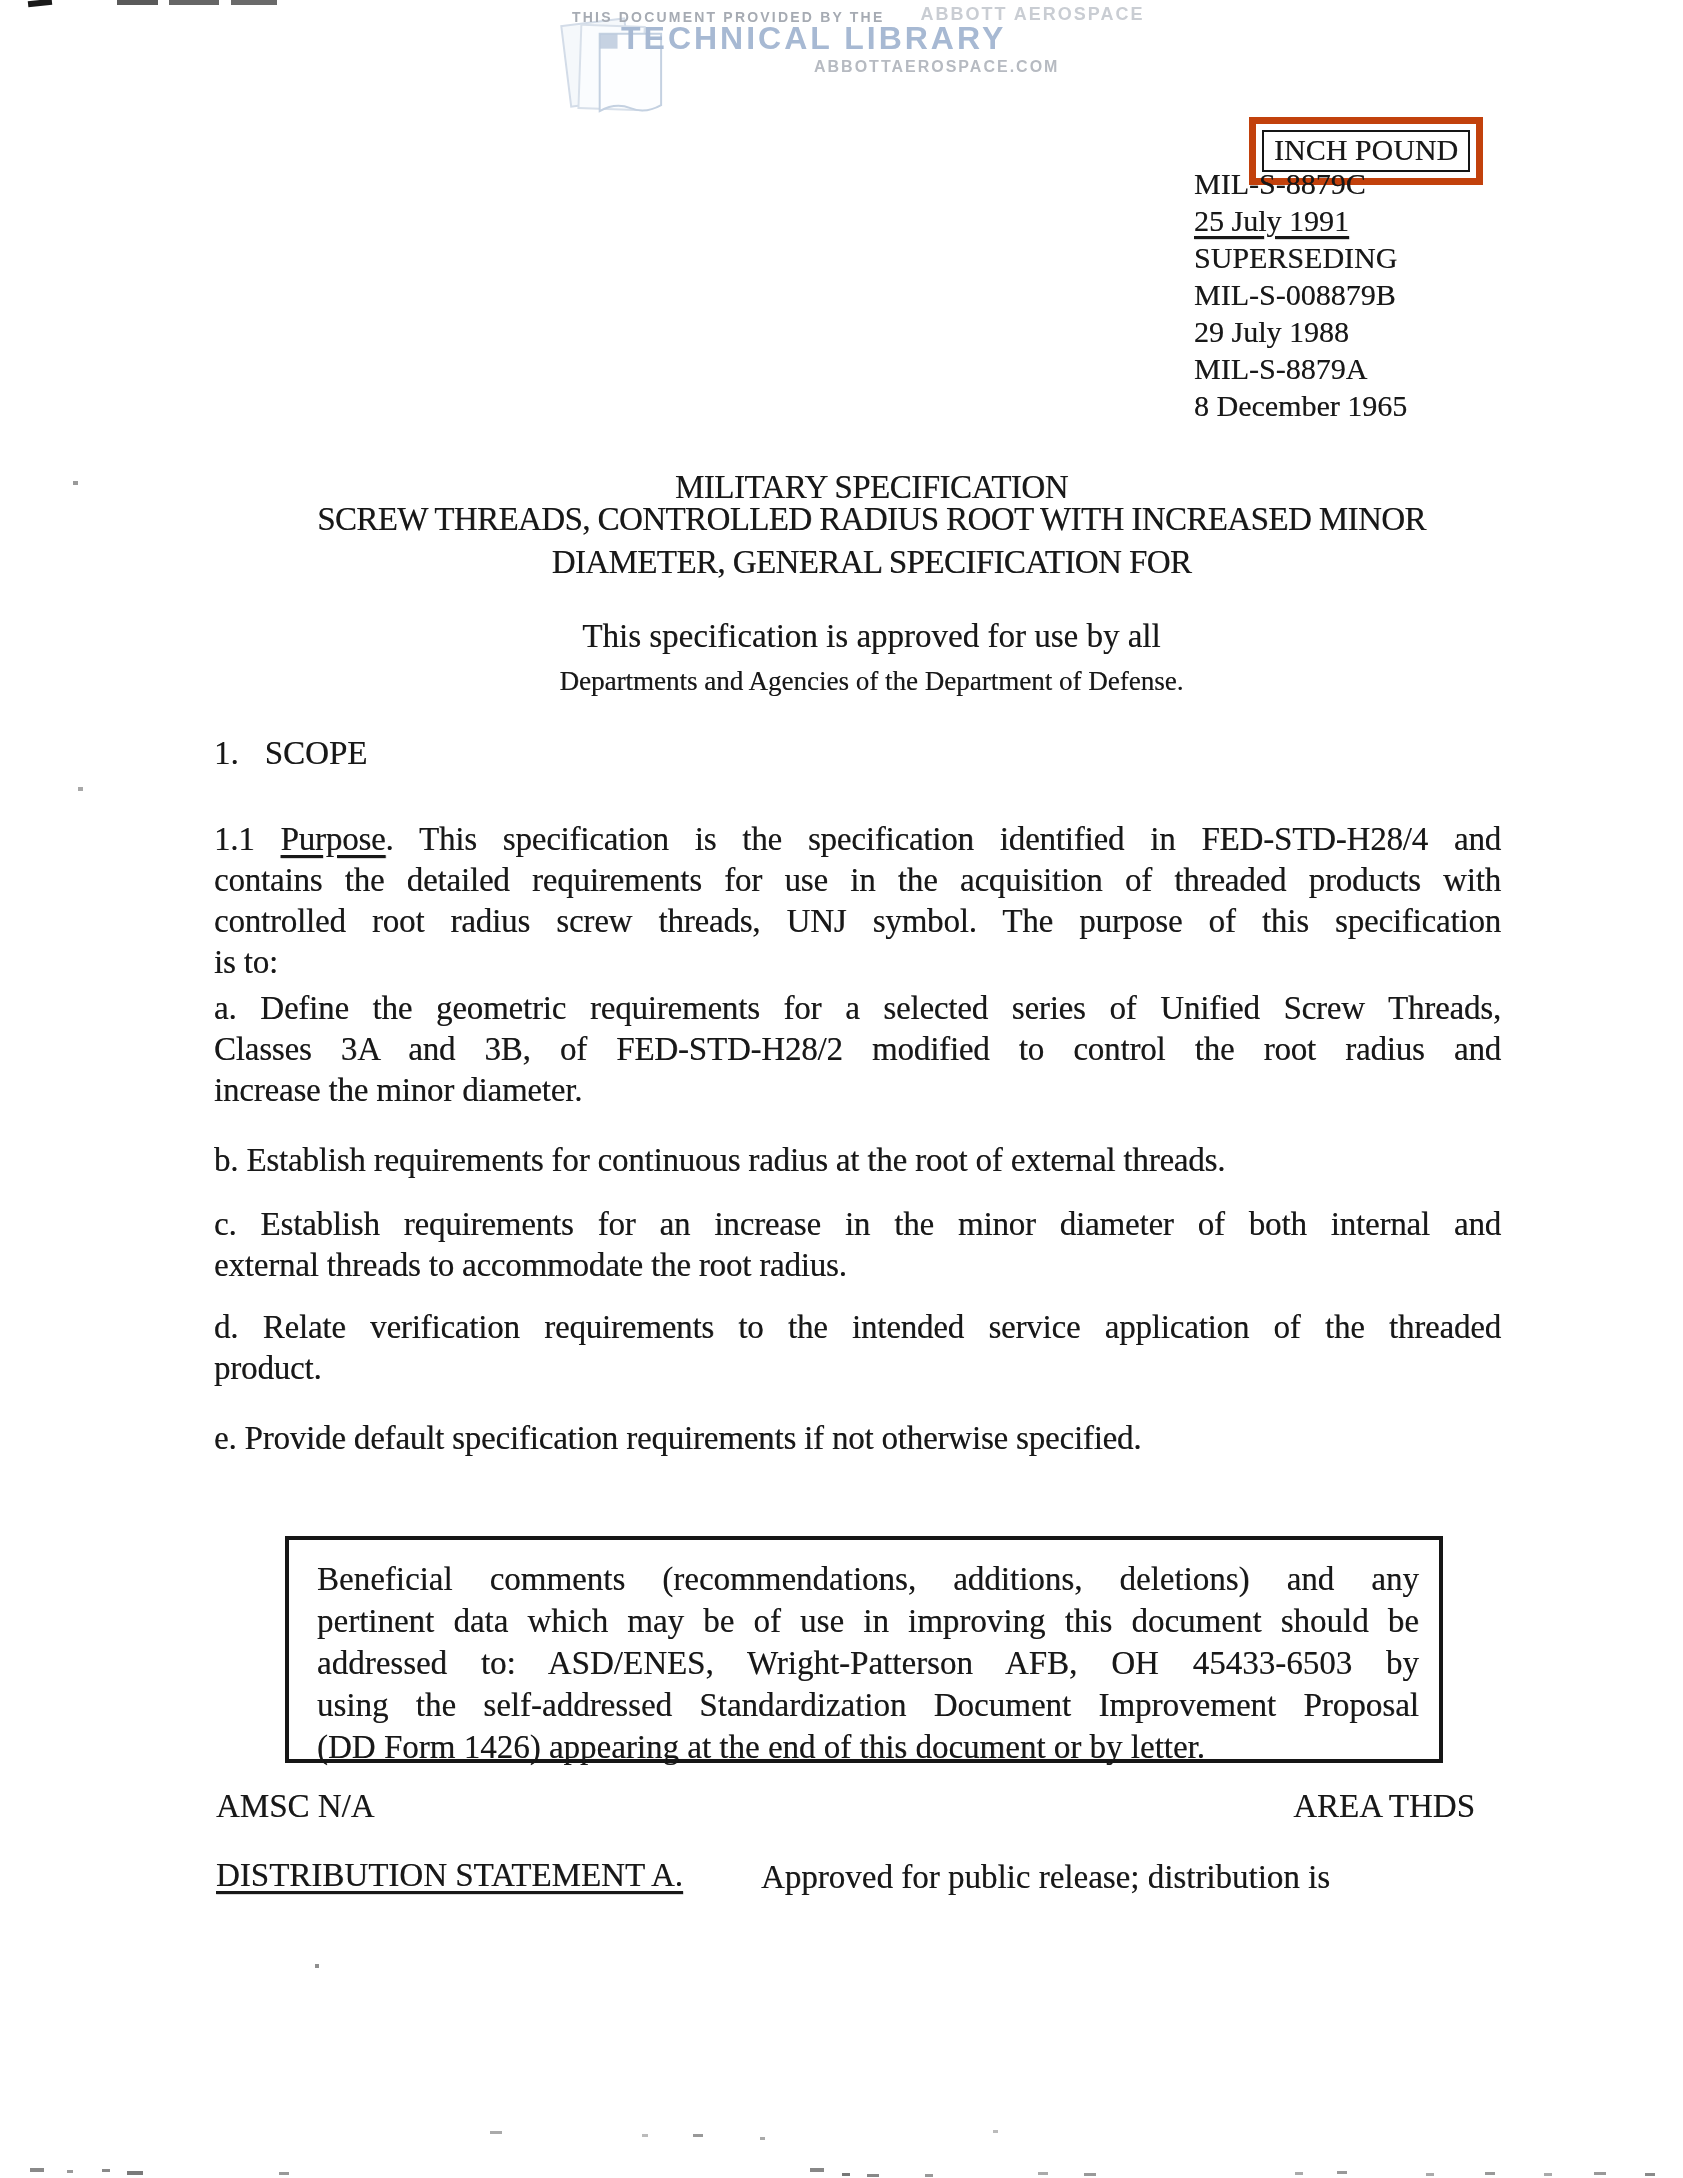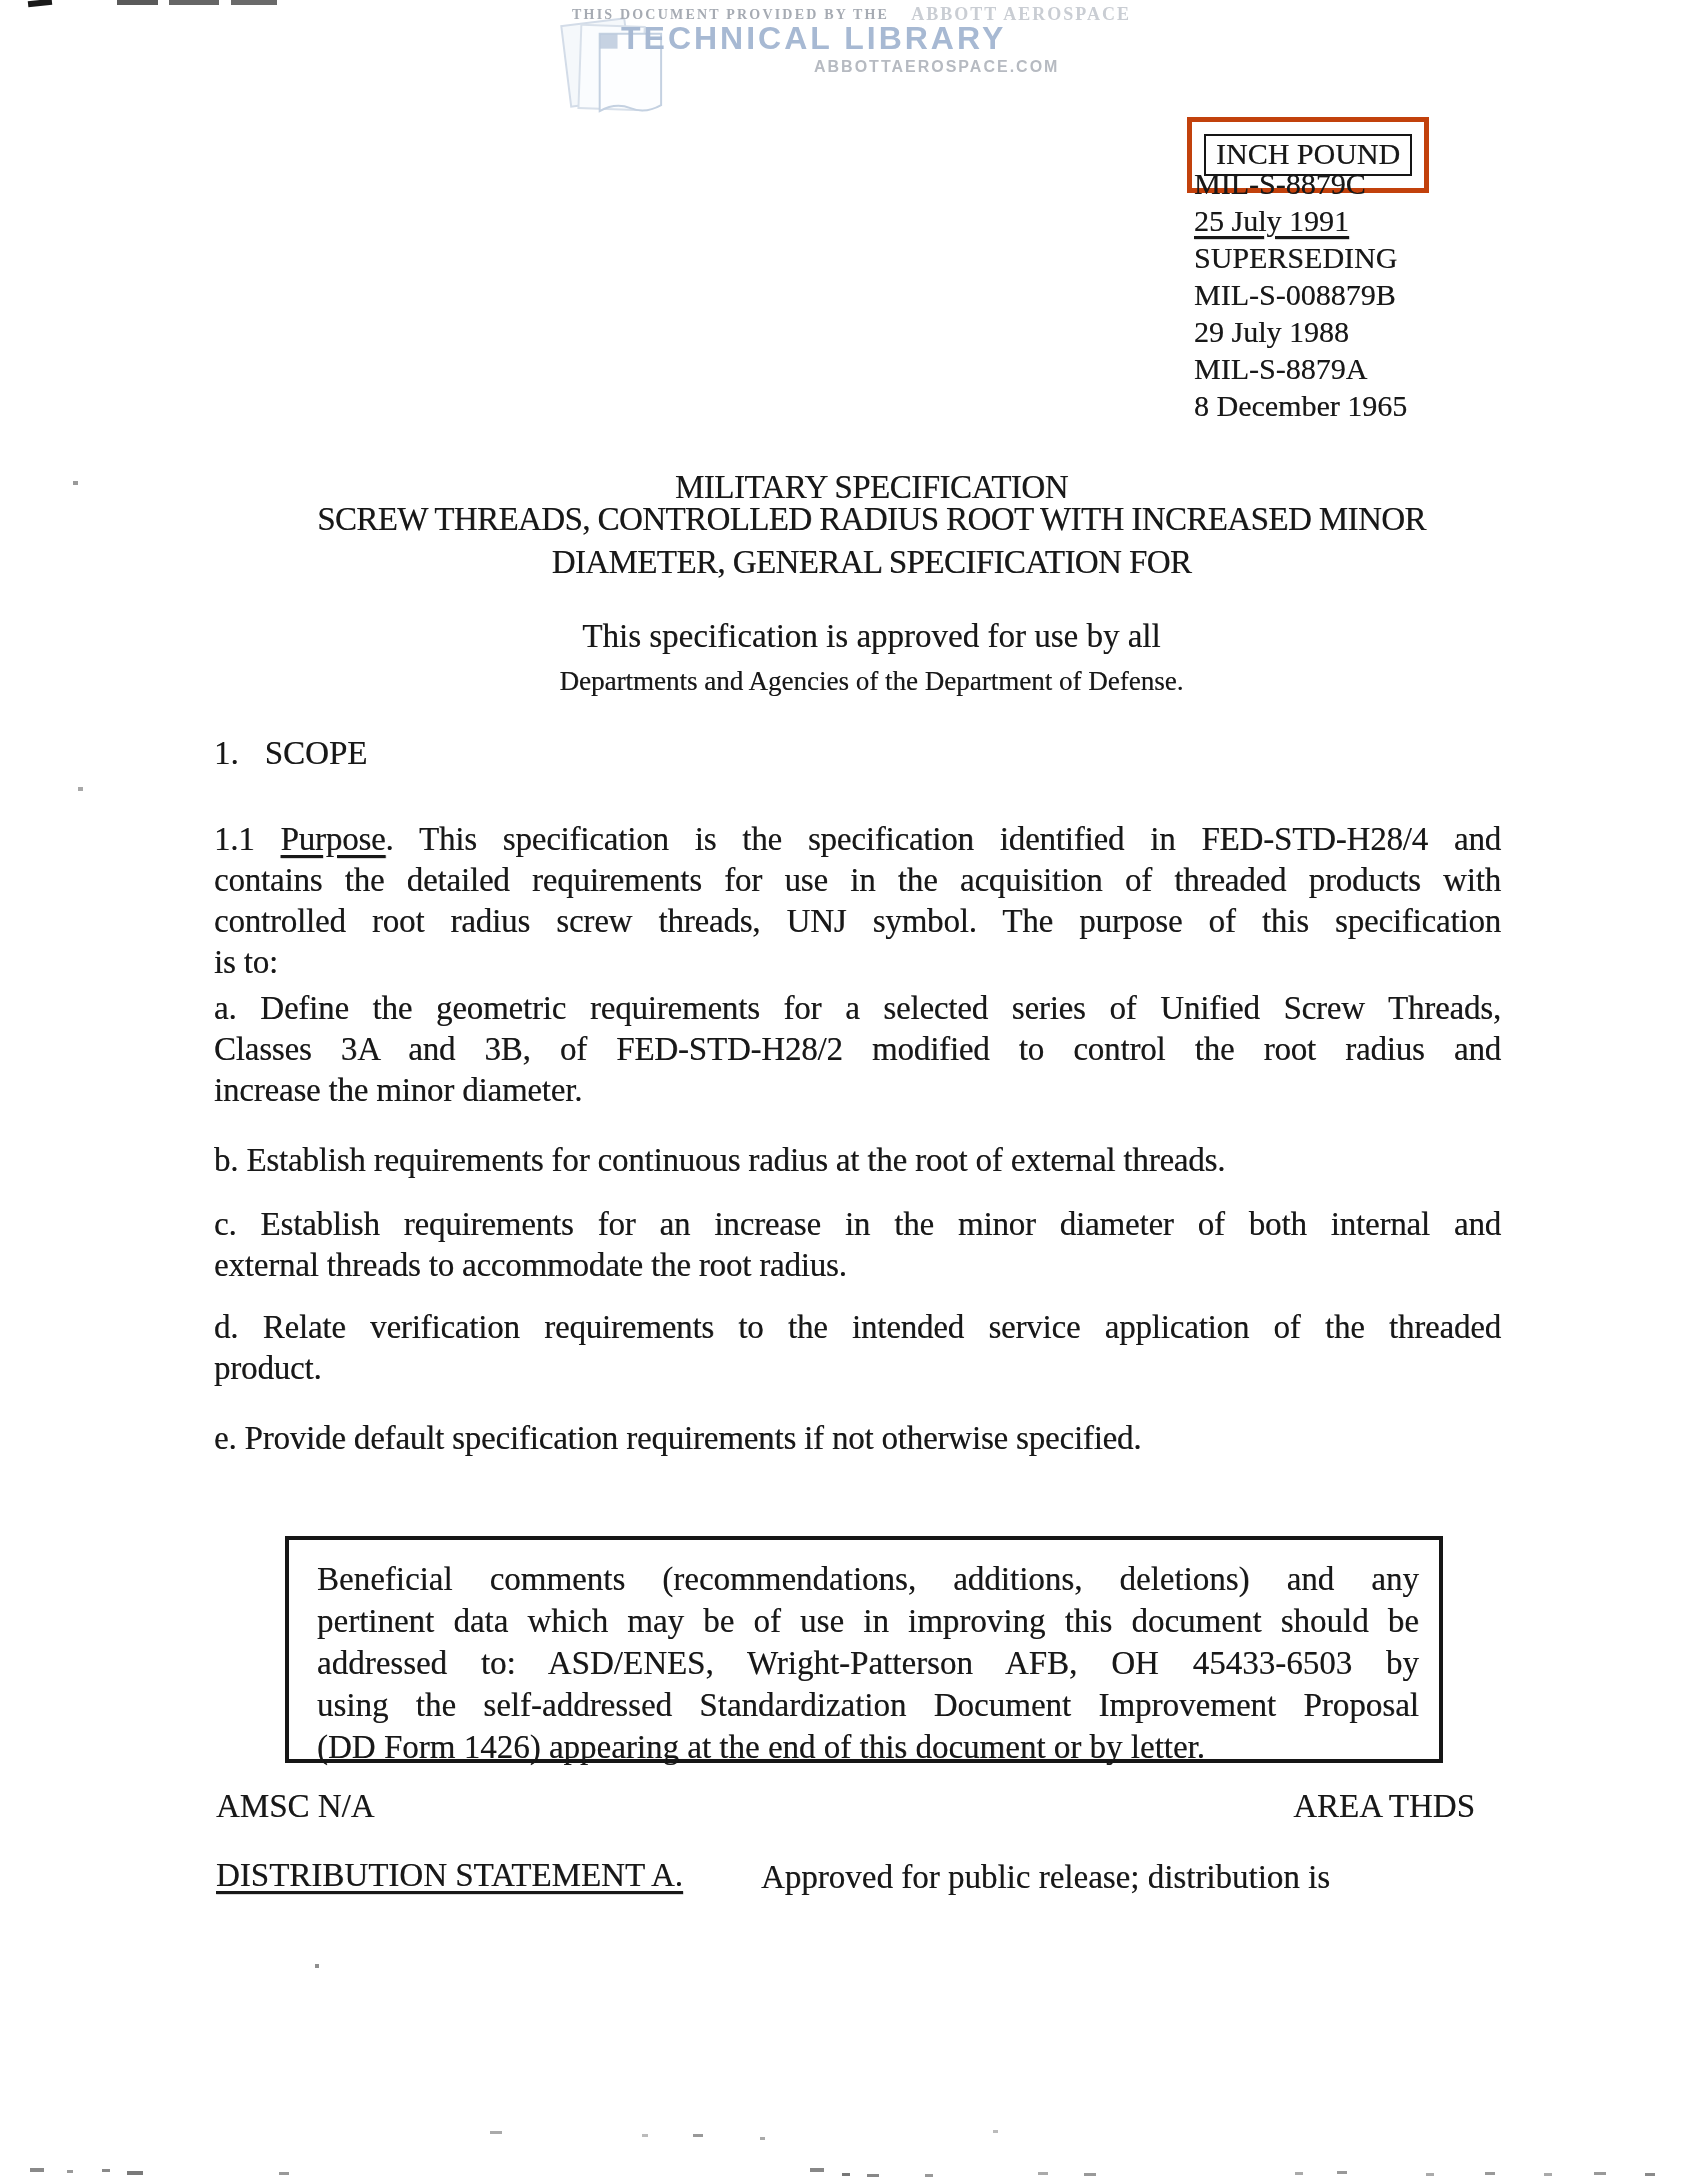--- a/index.html
+++ b/index.html
@@ -4,34 +4,34 @@
 <style>
   html,body { margin:0; padding:0; background:#e8e8e8; }
   .page {
     position:relative; width:1683px; height:2178px; background:#ffffff;
     font-family:"Liberation Serif","DejaVu Serif",serif; color:#181818;
     overflow:hidden; margin:0 auto;
   }
   .ink { text-shadow:0.3px 0.3px 0 rgba(10,10,10,0.55); }
 
   
-  .logo-line1 { position:absolute; left:572px; top:4px; display:flex; align-items:center; gap:22px; z-index:2;
-                font-family:Liberation Serif, serif; font-weight:bold; }
+  .logo-line1 { position:absolute; left:572px; top:4px; display:flex; align-items:flex-end; gap:36px; z-index:2;
+                font-family:Liberation Sans, sans-serif; font-weight:bold; }
   .logo-prefix { font-size:14px; letter-spacing:2.2px; color:#a6abb3; }
   .logo-provider { font-size:18px; letter-spacing:2px; color:#c9cdd3; }
   .logo-title { position:absolute; left:621px; top:20px; z-index:2;
                 font-family:"Liberation Sans","DejaVu Sans",sans-serif; font-weight:bold;
                 font-size:32px; letter-spacing:3px; color:#a7b9d3; }
   .logo-site { position:absolute; left:814px; top:58px; z-index:2;
                font-family:"Liberation Sans","DejaVu Sans",sans-serif; font-weight:bold;
                font-size:16px; letter-spacing:2px; color:#b6bac1; }
   .logo-icon { position:absolute; left:560px; top:12px; z-index:1; }
 
   
-  .badge-outer { position:absolute; left:1187px; top:117px; border:5px solid #c2410c; padding:12px; display:inline-block; }
+  .badge-outer { position:absolute; left:1249px; top:117px; border:7px solid #c2410c; padding:6px; display:inline-block; }
   .badge-inner { border:2px solid #151515; padding:1px 10px 3px 10px; font-size:30px; white-space:nowrap; }
   .desig { position:absolute; left:1194px; top:165px; font-size:30px; line-height:37px; white-space:nowrap; }
   .u { text-decoration:underline; text-decoration-thickness:2.5px; text-underline-offset:5px; }
 
   
   .center-line { position:absolute; left:228px; width:1287px; text-align:center; white-space:nowrap; }
   .doc-type { top:433px; font-size:33px; letter-spacing:-0.5px;margin-top:36px; }
   .title1 { top:501px; font-size:33px; letter-spacing:-0.6px; }
   .title2 { top:544px; font-size:33px; letter-spacing:-0.6px; }
   .appr1 { top:618px; font-size:33px; }

